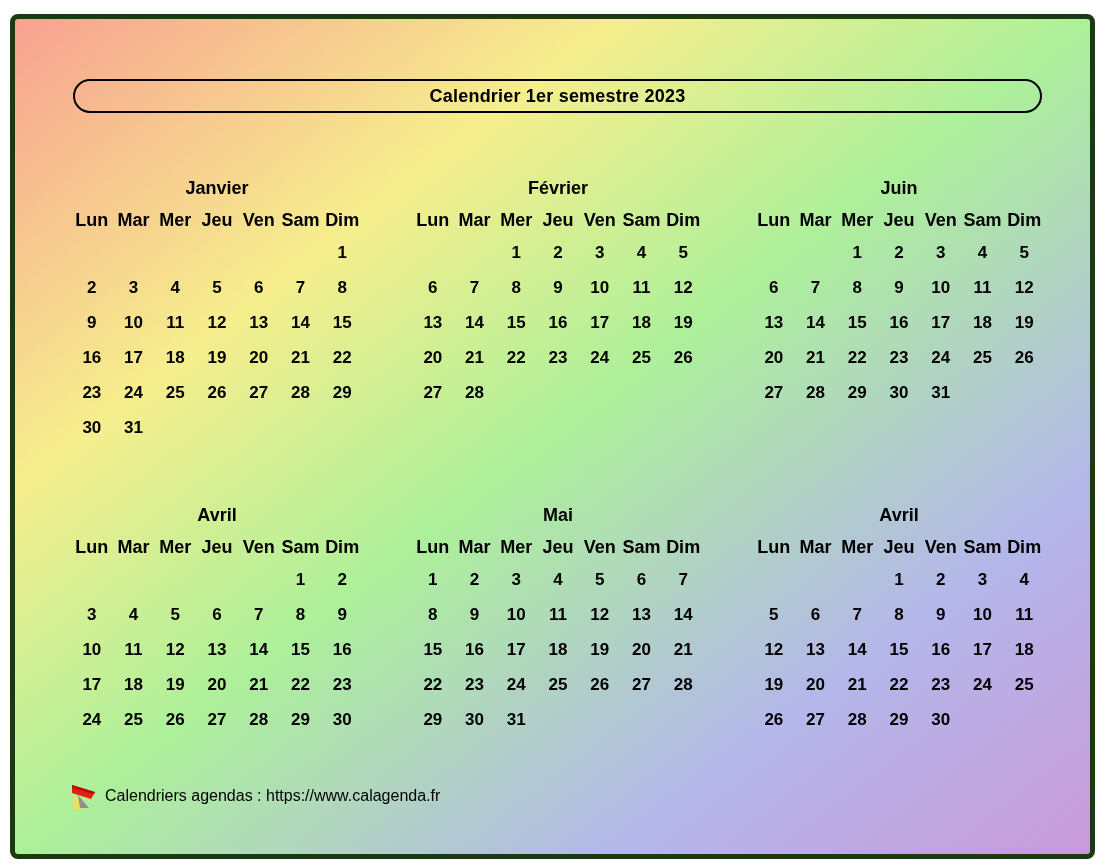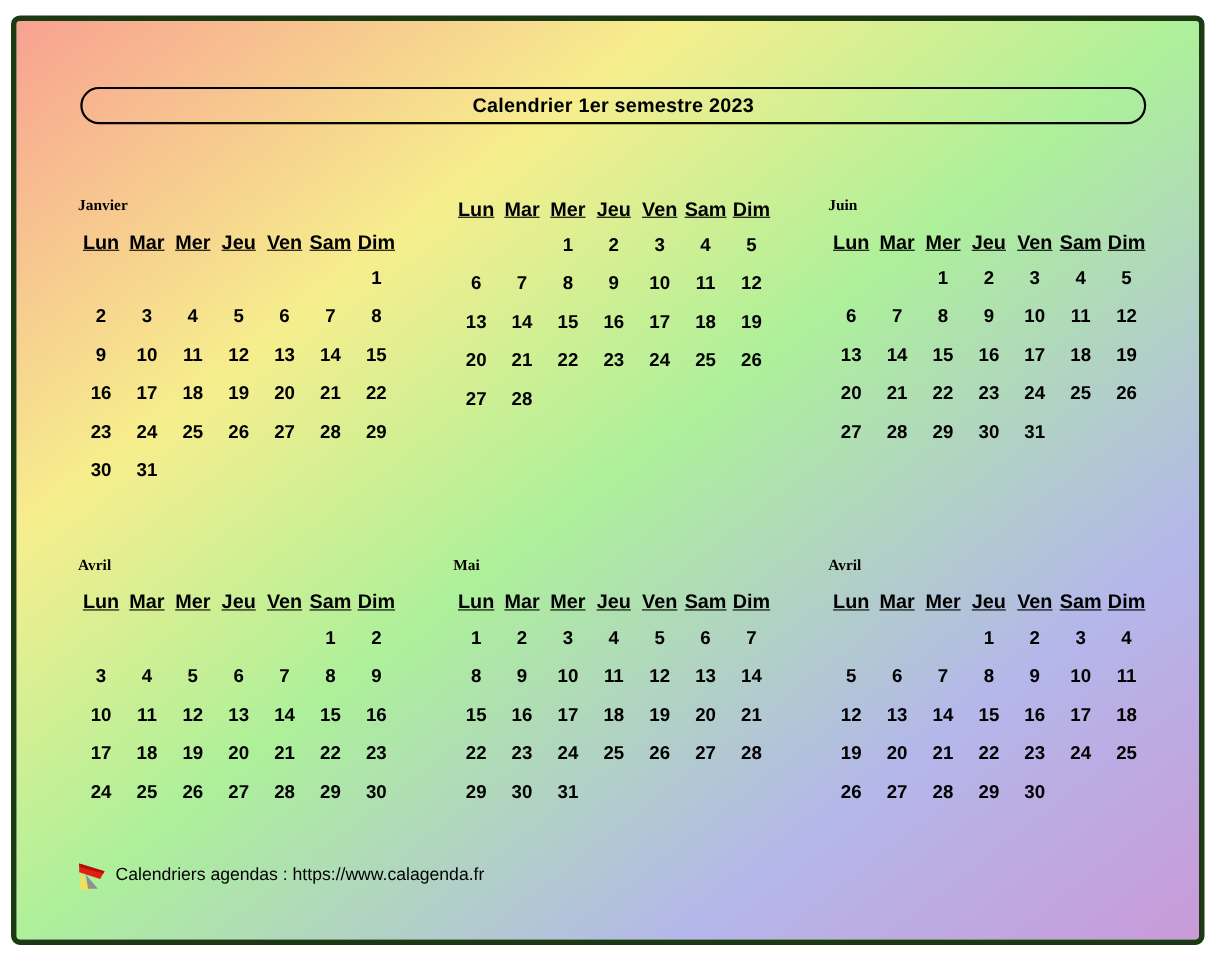--- a/index.html
+++ b/index.html
@@ -52,39 +52,37 @@
     width: 974px;
     display: flex;
     justify-content: space-between;
   }
   .row1 { top: 156px; }
   .row2 { top: 483px; }
   .month { width: 292px; }
   .month-name {
     height: 30px;
     line-height: 26px;
-    text-align: left;
+    text-align: center;
     font-weight: bold;
-    font-size: 14px;
-    font-family: Liberation Serif, serif;
+    font-size: 18px;
   }
   .grid {
     display: grid;
     grid-template-columns: repeat(7, 1fr);
   }
   .cell {
     display: flex;
     align-items: center;
     justify-content: center;
     font-weight: bold;
   }
   .head-cell {
     height: 30px;
     font-size: 18px;
-    text-decoration: underline;
   }
   .day-cell {
     height: 35px;
     font-size: 17px;
   }
   .footer {
     position: absolute;
     left: 55px;
     top: 762px;
     height: 30px;
@@ -163,20 +161,21 @@
           <div class="cell day-cell">30</div>
           <div class="cell day-cell">31</div>
           <div class="cell day-cell"></div>
           <div class="cell day-cell"></div>
           <div class="cell day-cell"></div>
           <div class="cell day-cell"></div>
           <div class="cell day-cell"></div>
         </div>
   </div>
       <div class="month">
+    <div class="month-name">Février</div>
     <div class="grid">
           <div class="cell head-cell">Lun</div>
           <div class="cell head-cell">Mar</div>
           <div class="cell head-cell">Mer</div>
           <div class="cell head-cell">Jeu</div>
           <div class="cell head-cell">Ven</div>
           <div class="cell head-cell">Sam</div>
           <div class="cell head-cell">Dim</div>
         </div>
     <div class="grid">

